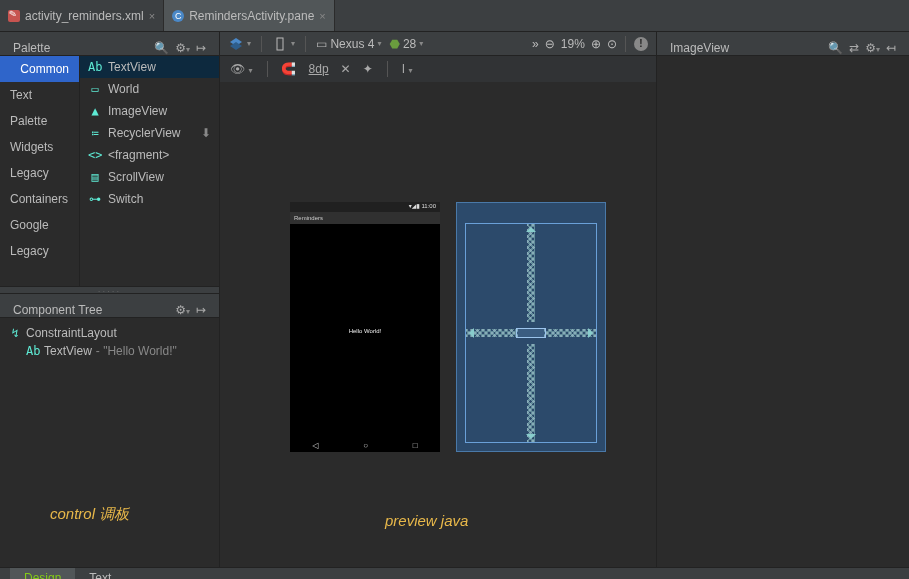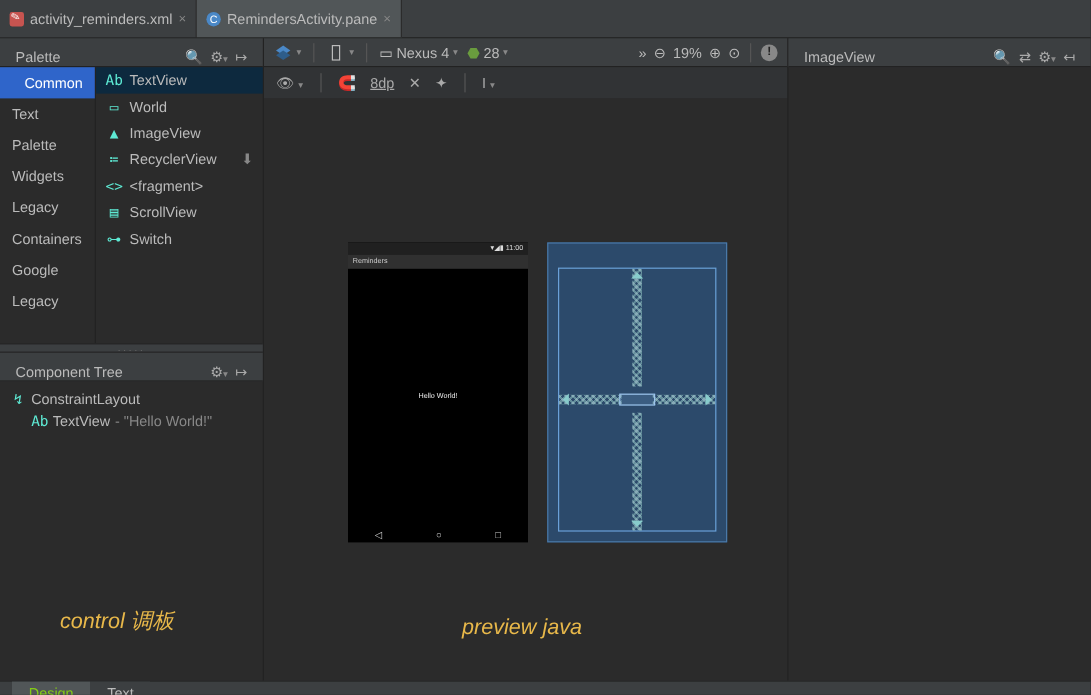--- a/index.html
+++ b/index.html
@@ -85,21 +85,21 @@
   background: repeating-linear-gradient(135deg,#8bb 0 2px,transparent 2px 4px),
               repeating-linear-gradient(45deg,#8bb 0 2px,transparent 2px 4px);
   background-blend-mode: screen; opacity: 0.6;
 }
 .zz-h { height: 8px; top: 50%; transform: translateY(-50%);
   background: repeating-linear-gradient(45deg,#8bb 0 2px,transparent 2px 4px),
               repeating-linear-gradient(135deg,#8bb 0 2px,transparent 2px 4px);
   background-blend-mode: screen; opacity: 0.6;
 }
 .arrow { position: absolute; width: 0; height: 0; border: 5px solid transparent; }
-.caption { position: absolute; font-style: italic; font-size: 18px; }
+.caption { position: absolute; font-style: italic; font-size: 15px; }
 .right-col { flex: 1; display: flex; flex-direction: column; }
 .bottom-tabs {
   height: 22px; background: #3c3f41; display: flex; align-items: stretch;
   border-top: 1px solid #222;
 }
 .bottom-tab { padding: 3px 14px; cursor: pointer; background: #3c3f41; }
 .bottom-tab.active { background: #515658; color: #84cc16; }
 .warn-dot {
   width: 14px; height: 14px; border-radius: 50%;
   background: #888; color: #222; font-size: 10px; font-weight: bold;

